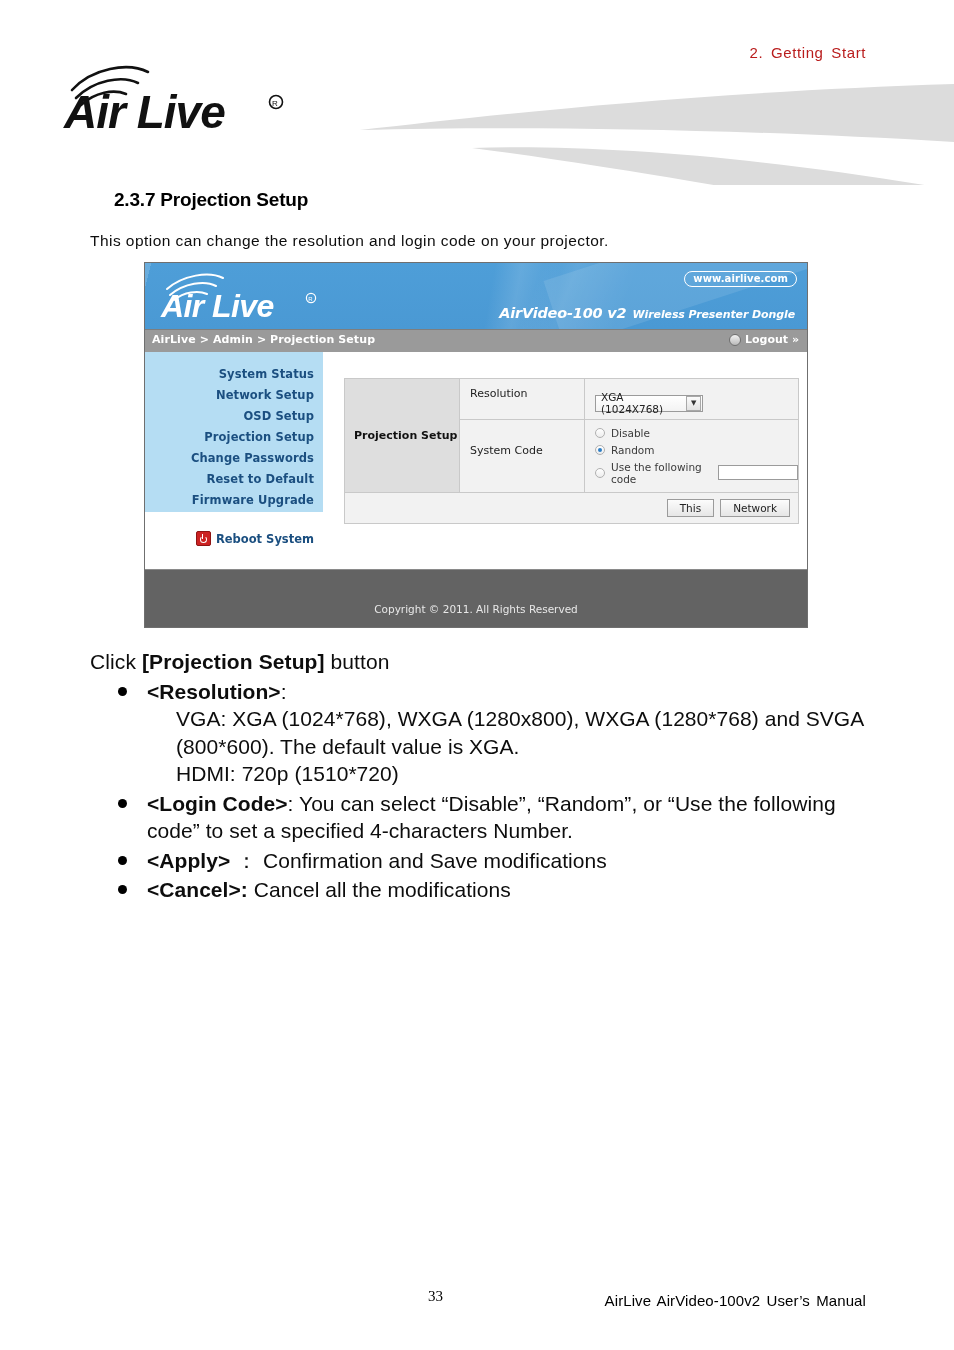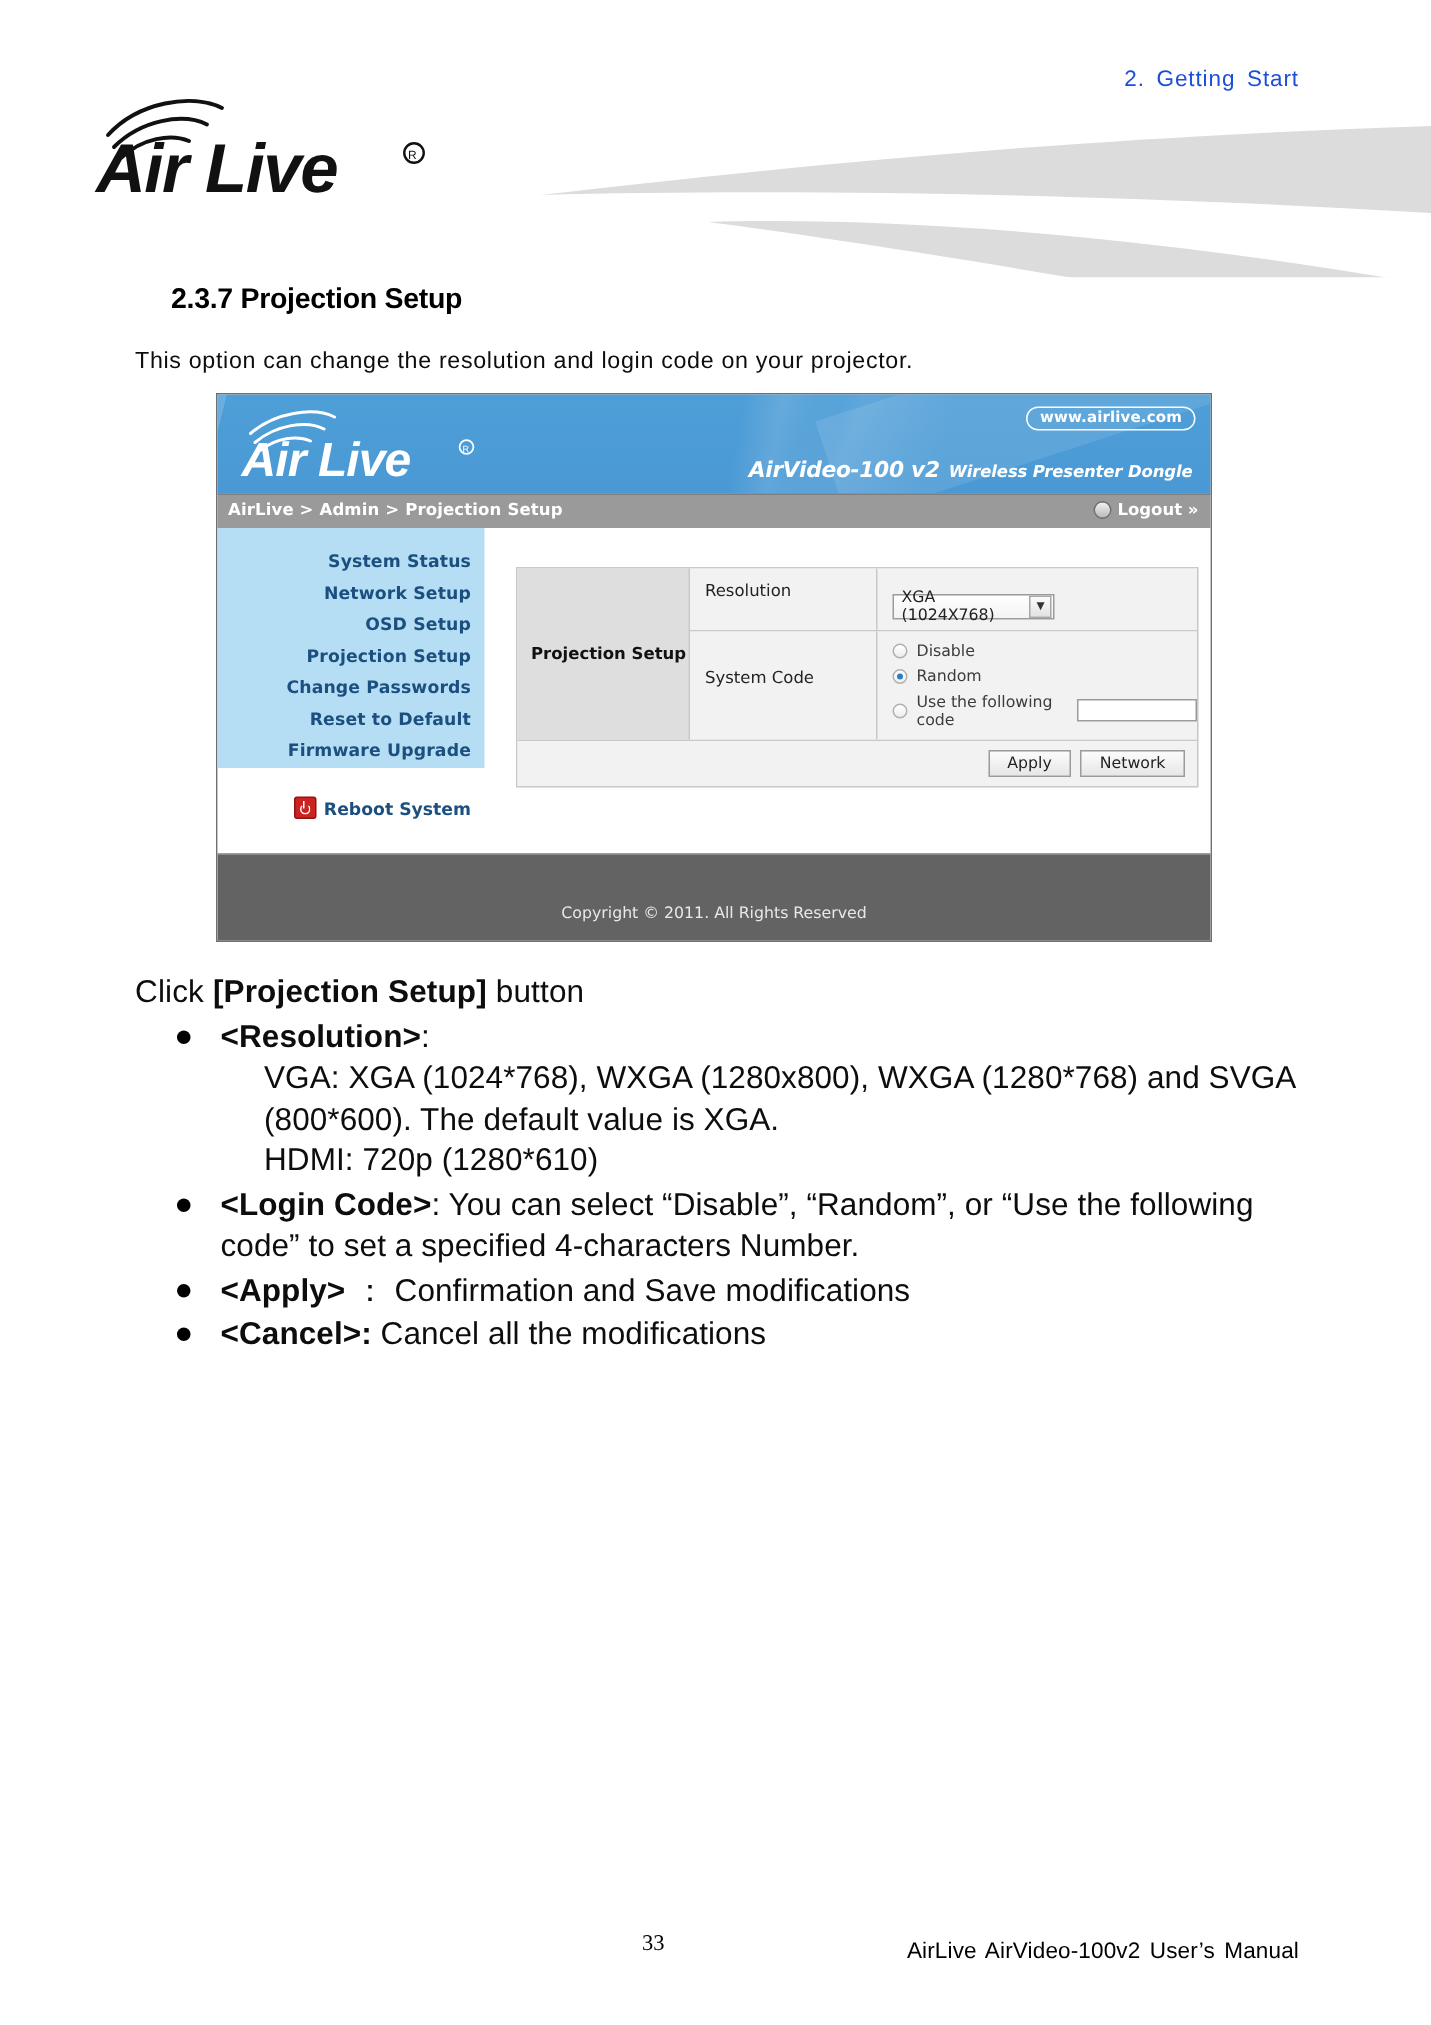--- a/index.html
+++ b/index.html
@@ -22,21 +22,21 @@
     top: 0; left: 0;
     width: 954px;
     height: 185px;
   }
   .header-right-label {
     position: absolute;
     top: 44px;
     right: 88px;
     font-size: 15px;
     letter-spacing: 0.6px;
-    color: #1d4ed8;
+    color: #b91c1c;
     word-spacing: 3px;
   }
   .swoosh-wrap {
     position: absolute;
     top: 70px;
     left: 300px;
     width: 654px;
     height: 115px;
     overflow: hidden;
   }
@@ -531,42 +531,42 @@
                 <span>Use the following code</span>
                 <span class="code-input"></span>
               </div>
 
             </div>
           </div>
         </div>
       </div>
 
       <div class="panel-actions">
-        <button class="ss-btn">Apply</button>
+        <button class="ss-btn">This</button>
         <button class="ss-btn">Network</button>
       </div>
     </div>
   </div>
 
   <div class="ss-footer">
     <span>Copyright © 2011. All Rights Reserved</span>
   </div>
 </div>
 
 <div class="copy-block">
 
   <p class="copy-lead"><span>Click </span><b>[Projection Setup]</b><span> button</span></p>
 
   <div class="bullet-row">
     <span class="bullet-dot"></span>
     <div class="bullet-text"><b>&lt;Resolution&gt;</b><span>:</span></div>
   </div>
   <div class="sub-line">VGA: XGA (1024*768), WXGA (1280x800), WXGA (1280*768) and SVGA</div>
   <div class="sub-line">(800*600). The default value is XGA.</div>
-  <div class="sub-line">HDMI: 720p (1280*610)</div>
+  <div class="sub-line">HDMI: 720p (1510*720)</div>
 
   <div class="bullet-row">
     <span class="bullet-dot"></span>
     <div class="bullet-text"><b>&lt;Login Code&gt;</b><span>:</span><span> You can select “Disable”, “Random”, or “Use the following code” to set a specified 4-characters Number.</span></div>
   </div>
 
   <div class="bullet-row">
     <span class="bullet-dot"></span>
     <div class="bullet-text"><b>&lt;Apply&gt;</b><span> ：</span><span> Confirmation and Save modifications</span></div>
   </div>

